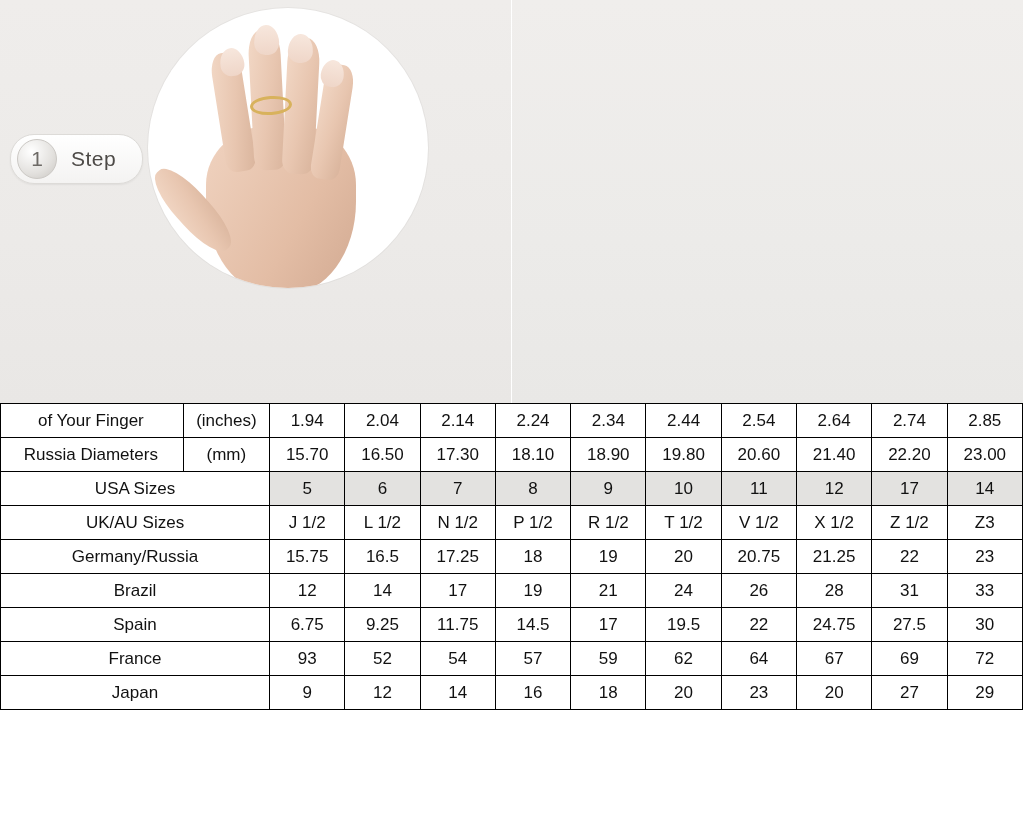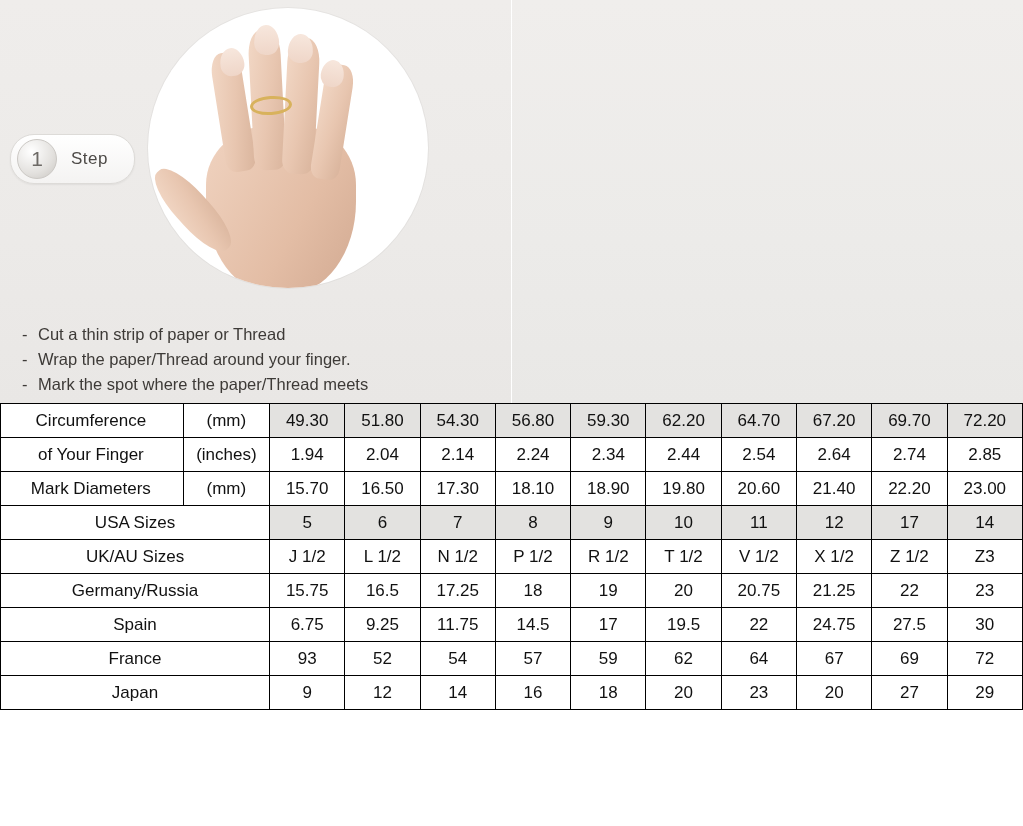--- a/index.html
+++ b/index.html
@@ -102,21 +102,21 @@
     border: 1px solid #cbc8c4;
     color: #6d6a66;
     font-size: 21px;
     display: flex;
     align-items: center;
     justify-content: center;
     font-family: "Liberation Sans", sans-serif;
   }
   .step-word {
     margin-left: 14px;
-    font-size: 17px;
+    font-size: 21px;
     color: #4d4a47;
     letter-spacing: 0.5px;
   }
 
   
   .bullets {
     position: absolute;
     font-size: 16.5px;
     line-height: 25px;
     color: #3d3a37;
@@ -200,25 +200,20 @@
 
           <div class="gold-ring" style="left:102px; top:88px; width:36px; height:13px; transform:rotate(-4deg);"></div>
         </div>
       </div>
 
       <div class="step-badge badge-left">
         <div class="step-num">1</div>
         <div class="step-word">Step</div>
       </div>
 
-      <div class="bullets bullets-left">
-        <div><span class="dash">-</span><span>Cut a thin strip of paper or Thread</span></div>
-        <div><span class="dash">-</span><span>Wrap the paper/Thread around your finger.</span></div>
-        <div><span class="dash">-</span><span>Mark the spot where the paper/Thread meets</span></div>
-      </div>
     </div>
 
     <div class="step-panel right">
 
       
 
       
 
       
     </div>
@@ -235,52 +230,38 @@
           <col class="c-data">
           <col class="c-data">
         <col class="c-data">
           <col class="c-data">
           <col class="c-data">
           <col class="c-data">
           <col class="c-data">
       </colgroup>
       <tbody>
 
-        <tr>
-          <td class="row-label center" rowspan="1">Circumference</td>
-          <td class="unit">(mm)</td>
-          <td class="shaded">49.30</td>
-          <td class="shaded">51.80</td>
-          <td class="shaded">54.30</td>
-          <td class="shaded">56.80</td>
-          <td class="shaded">59.30</td>
-          <td class="shaded">62.20</td>
-          <td class="shaded">64.70</td>
-          <td class="shaded">67.20</td>
-          <td class="shaded">69.70</td>
-          <td class="shaded">72.20</td>
-        </tr>
 
         <tr>
           <td class="row-label center">of Your Finger</td>
           <td class="unit">(inches)</td>
           <td>1.94</td>
           <td>2.04</td>
           <td>2.14</td>
           <td>2.24</td>
           <td>2.34</td>
           <td>2.44</td>
           <td>2.54</td>
           <td>2.64</td>
           <td>2.74</td>
           <td>2.85</td>
         </tr>
 
         <tr>
-          <td class="row-label center">Mark Diameters</td>
+          <td class="row-label center">Russia Diameters</td>
           <td class="unit">(mm)</td>
           <td>15.70</td>
           <td>16.50</td>
           <td>17.30</td>
           <td>18.10</td>
           <td>18.90</td>
           <td>19.80</td>
           <td>20.60</td>
           <td>21.40</td>
           <td>22.20</td>
@@ -323,20 +304,33 @@
           <td>17.25</td>
           <td>18</td>
           <td>19</td>
           <td>20</td>
           <td>20.75</td>
           <td>21.25</td>
           <td>22</td>
           <td>23</td>
         </tr>
 
+        <tr>
+          <td class="row-label" colspan="2">Brazil</td>
+          <td>12</td>
+          <td>14</td>
+          <td>17</td>
+          <td>19</td>
+          <td>21</td>
+          <td>24</td>
+          <td>26</td>
+          <td>28</td>
+          <td>31</td>
+          <td>33</td>
+        </tr>
 
         <tr>
           <td class="row-label" colspan="2">Spain</td>
           <td>6.75</td>
           <td>9.25</td>
           <td>11.75</td>
           <td>14.5</td>
           <td>17</td>
           <td>19.5</td>
           <td>22</td>

